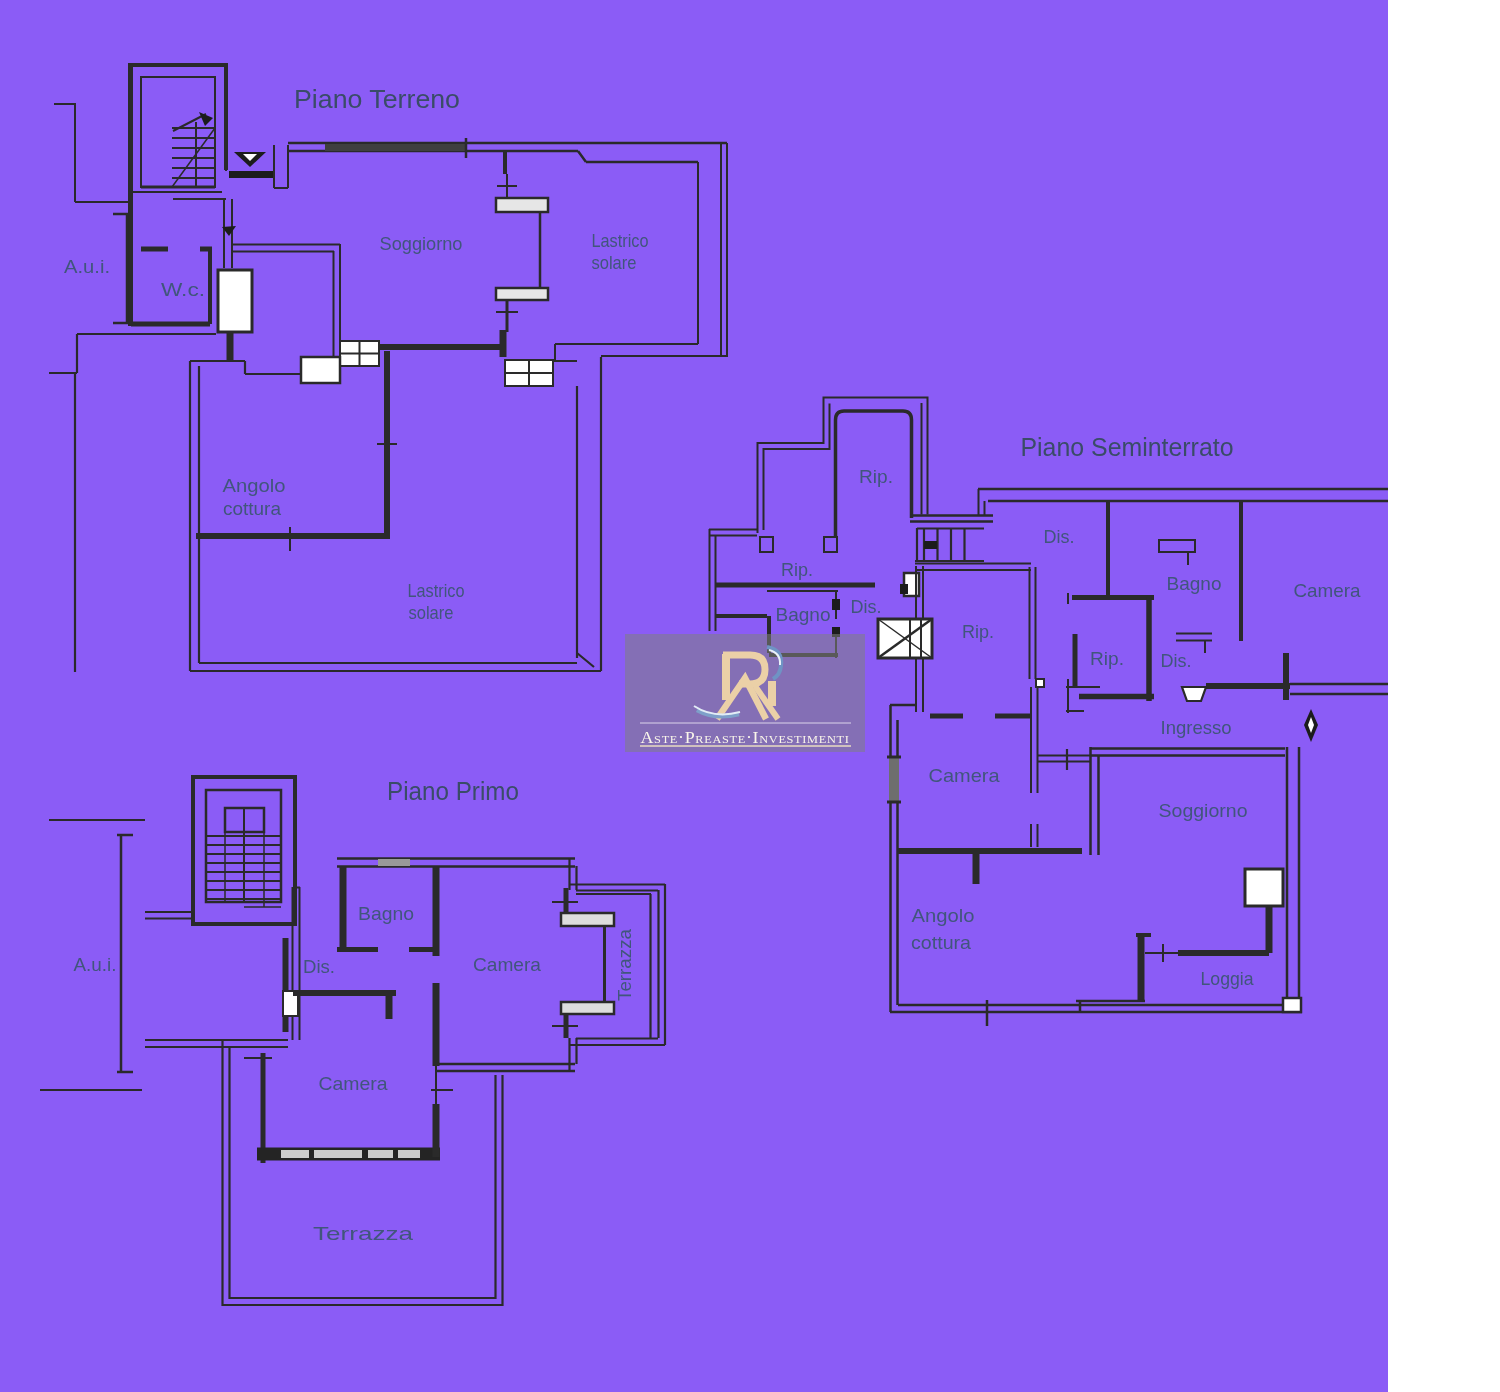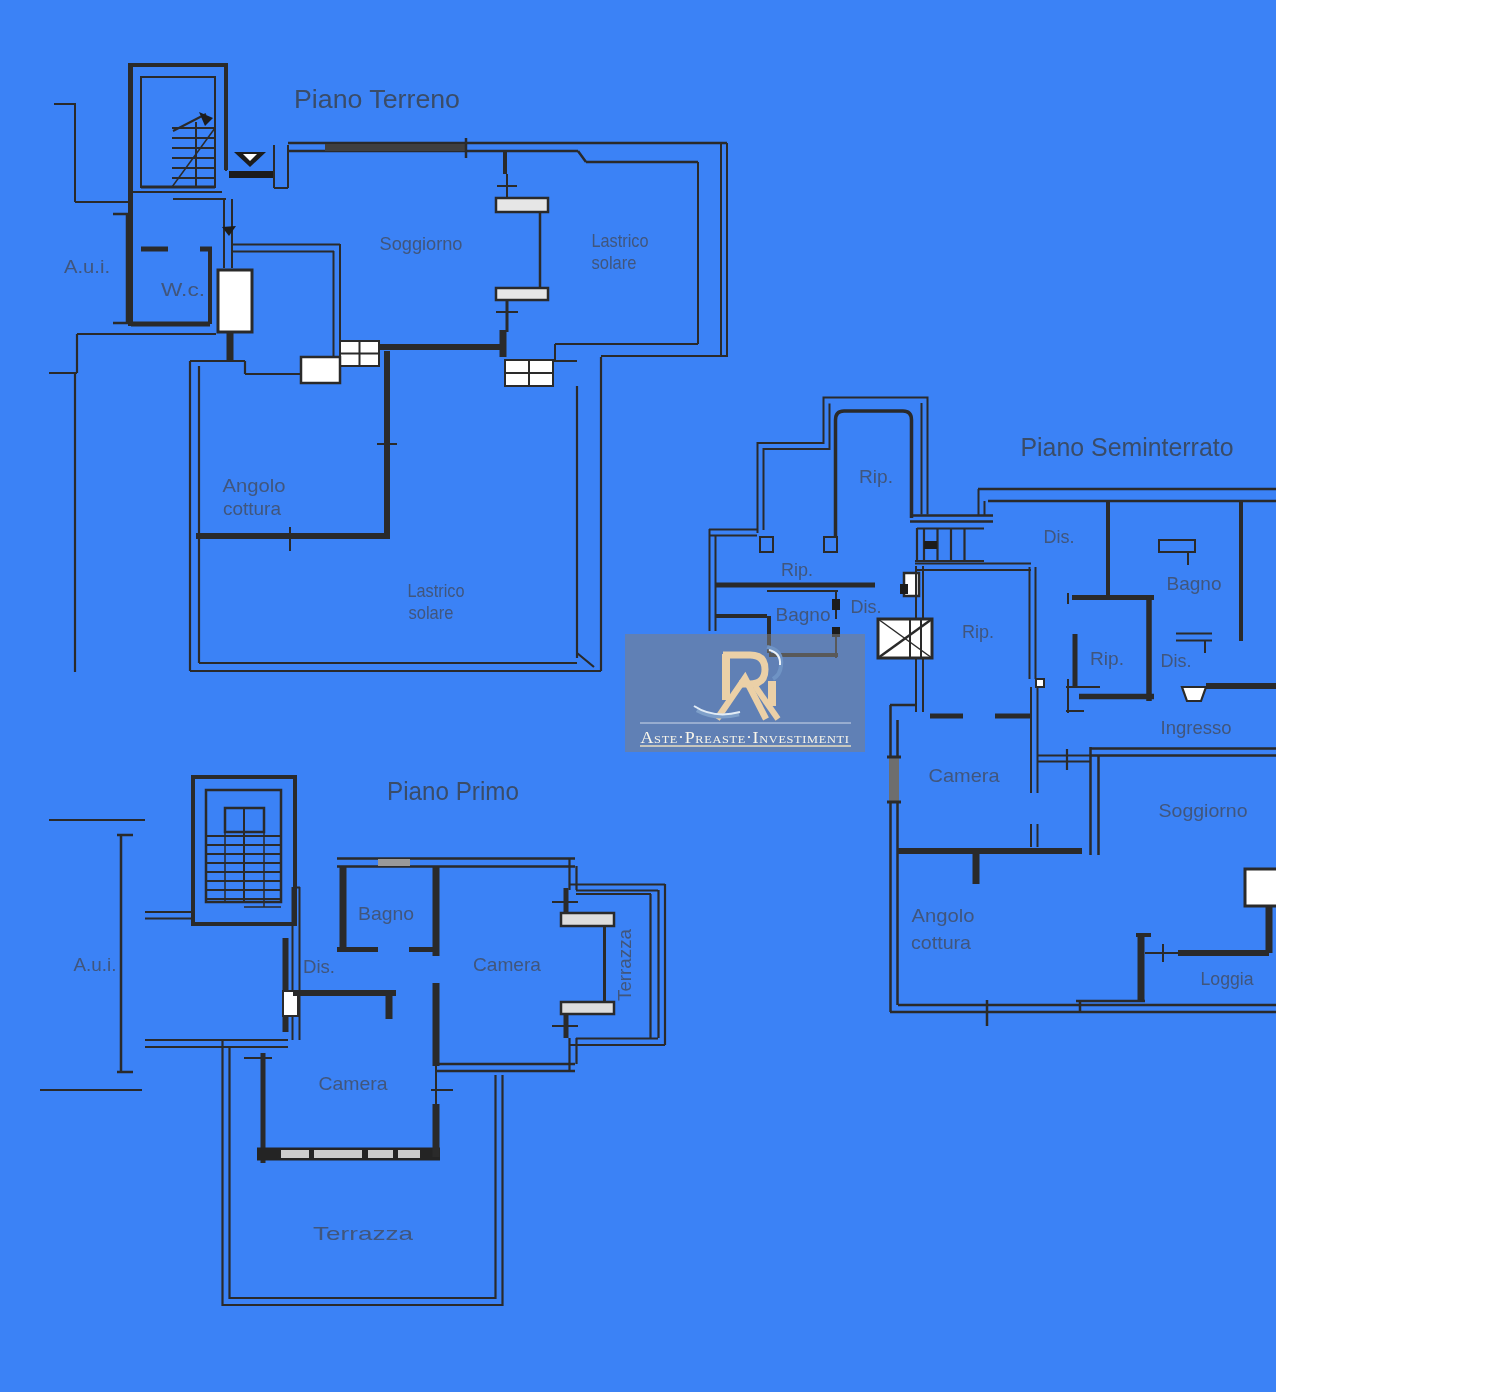--- a/index.html
+++ b/index.html
@@ -1,16 +1,16 @@
 <!DOCTYPE html>
 <html><head>
 <meta charset="utf-8">
 <style>
 html,body{margin:0;padding:0;background:#ffffff;}
-#c{position:relative;width:1276px;height:1392px;background:#3b82f6;overflow:hidden;}
+#c{position:relative;width:1388px;height:1392px;background:#8b5cf6;overflow:hidden;}
 svg{position:absolute;top:0;left:0;filter:blur(0.55px);}
 text{font-family:"Liberation Sans",sans-serif;fill:#41567c;}
 .t{font-size:26px;fill:#3a4c68;}
 .l{font-size:19px;}
 </style>
 </head>
 <body>
 <div id="c">
 <svg width="1500" height="1392" viewBox="0 0 1500 1392" fill="none" stroke-linecap="butt">
 <g stroke="#2a2a2a">

